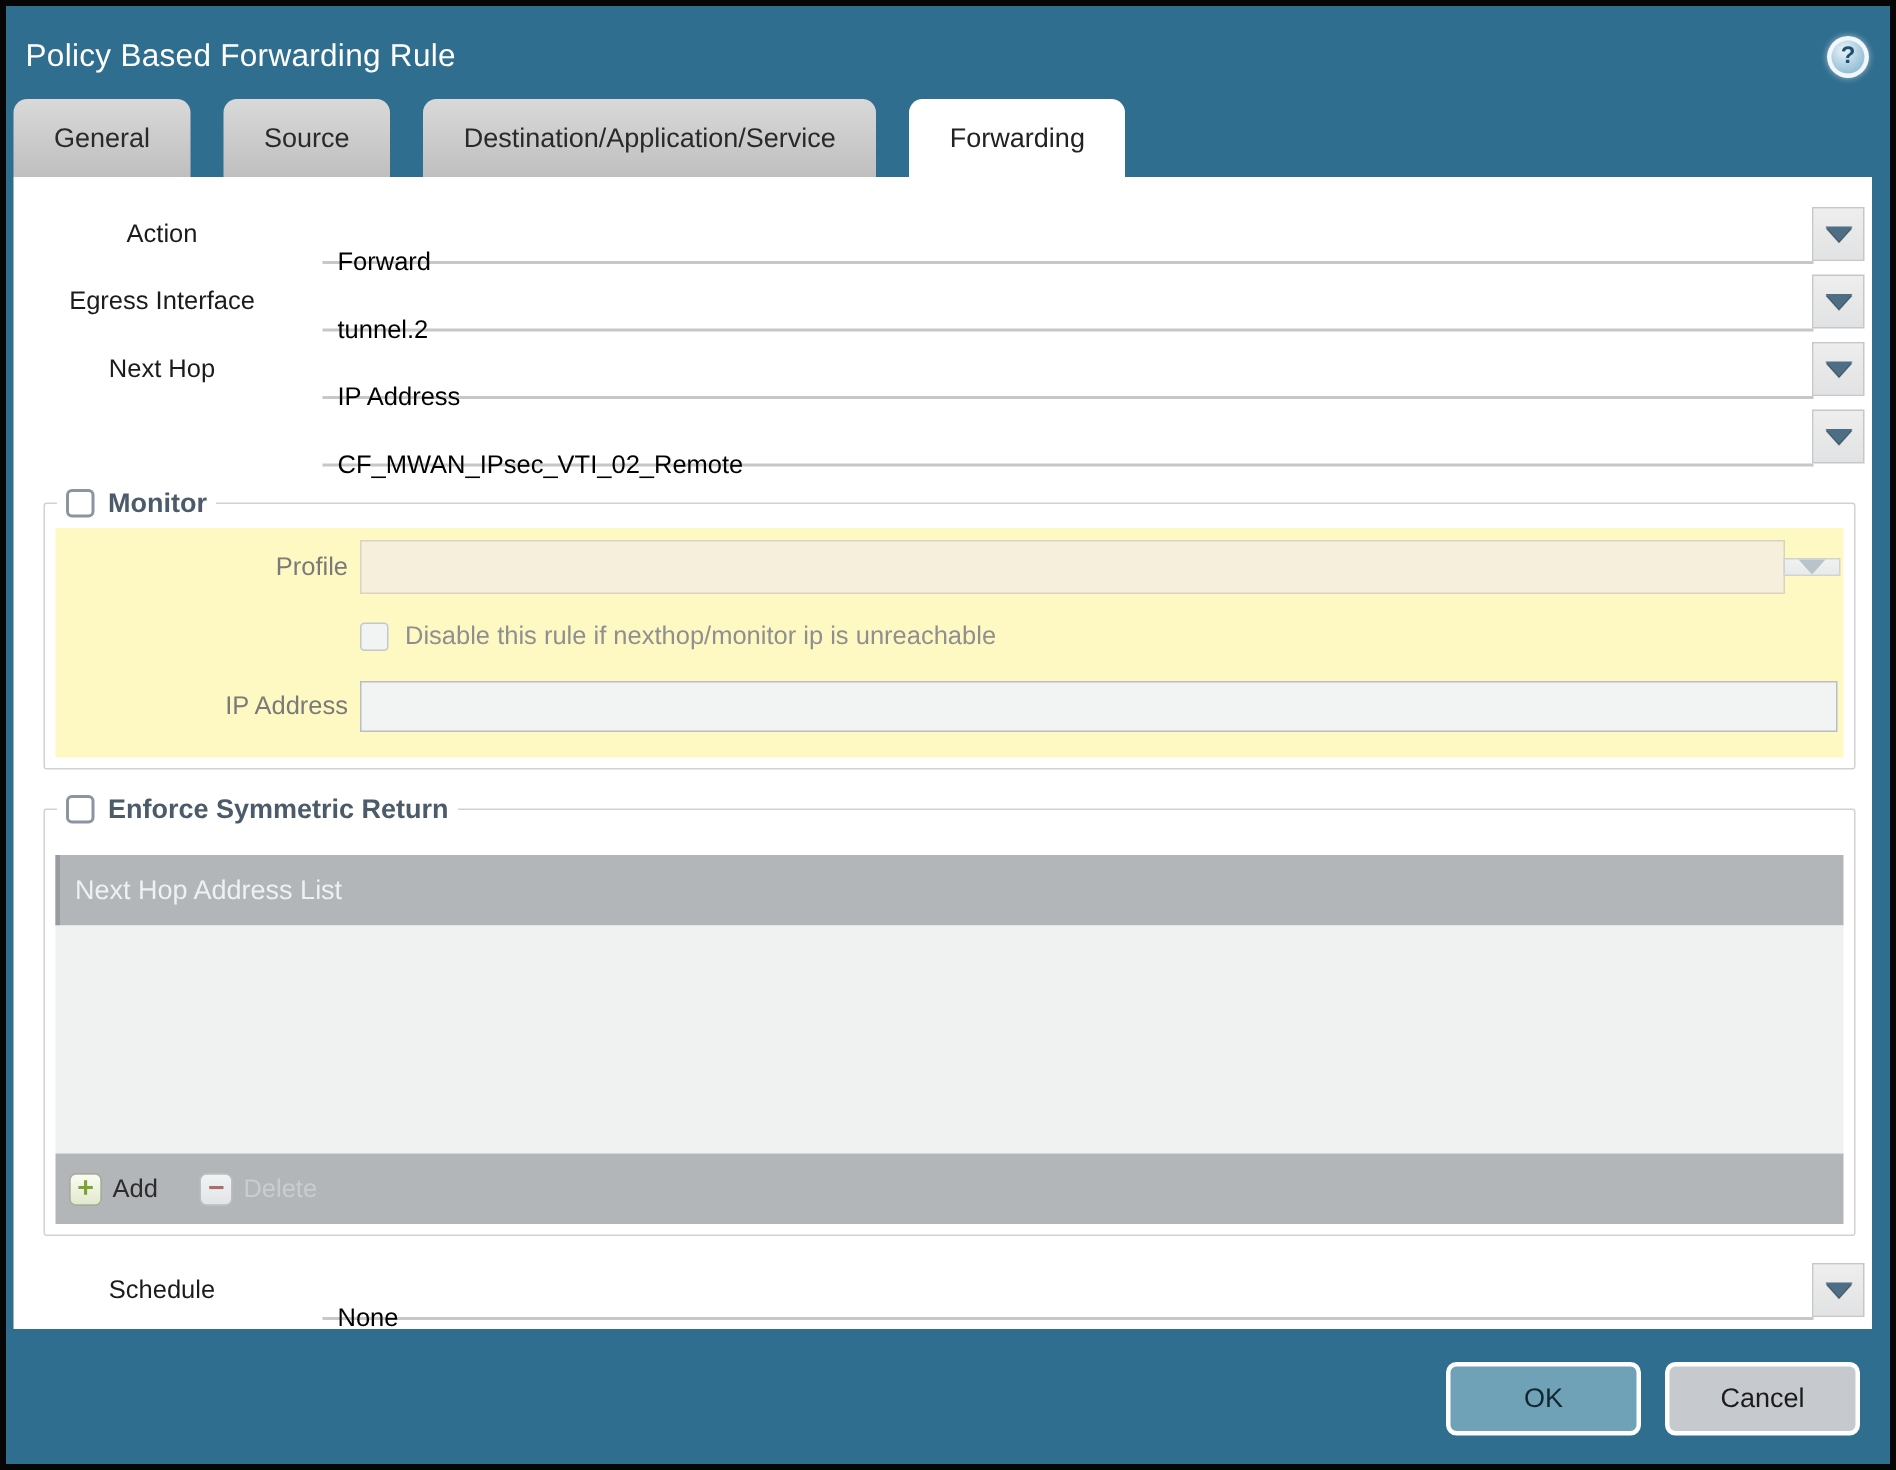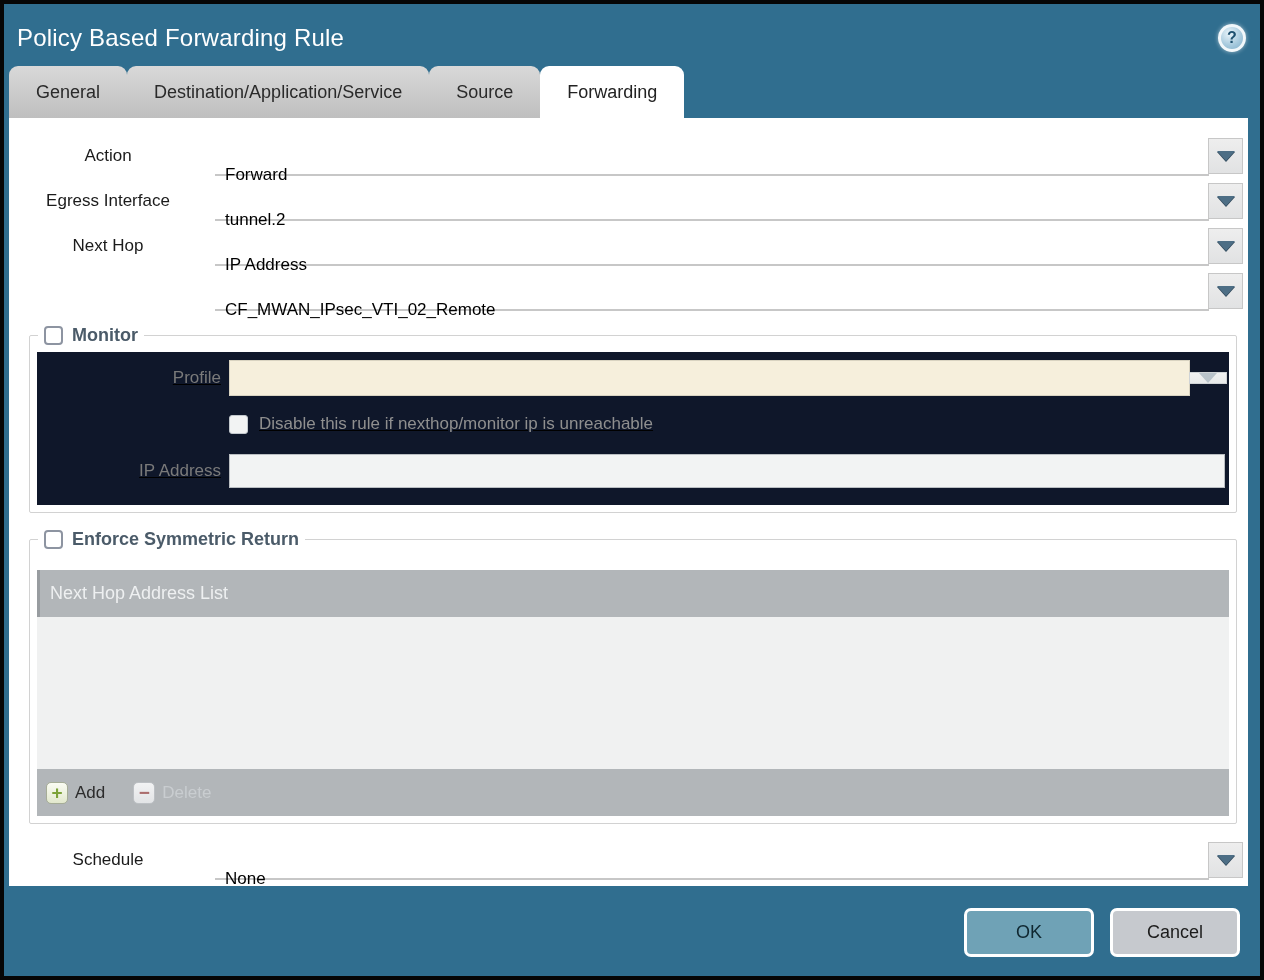--- a/index.html
+++ b/index.html
@@ -10,31 +10,31 @@
   }
   .dialog {
     position:absolute; left:0; top:0; width:1264px; height:980px;
     border:4px solid #060606; background:#306e8f;
   }
   
   .titlebar {
     height:62px; display:flex; align-items:center; justify-content:space-between;
     padding:6px 14px 0 13px;
   }
-  .title { color:#ffffff; font-size:24px; letter-spacing:.2px;text-align:right; }
+  .title { color:#ffffff; font-size:21px; letter-spacing:.2px;text-align:right; }
   .help {
     width:28px; height:28px; border-radius:50%;
     background:radial-gradient(circle at 38% 30%, #e9f4fa 0%, #a9cbde 55%, #7fafcb 100%);
     border:3px solid rgba(245,250,252,.95);
     color:#1d506f; font-weight:bold; font-size:16px;
     display:flex; align-items:center; justify-content:center;
     box-shadow:0 0 4px rgba(255,255,255,.55); cursor:pointer;
   }
   
-  .tabs { display:flex; gap:0; padding-left:5px; height:52px; }
+  .tabs { display:flex; gap:22px; padding-left:5px; height:52px; }
   .tab {
     display:flex; align-items:center; padding:0 27px;
     background:linear-gradient(#d9d9d9,#bfbfbf);
     border-radius:9px 9px 0 0; font-size:18px; color:#2a2a2a; cursor:pointer;
   }
   .tab.active { background:#ffffff; color:#222; }
   
   .content {
     background:#ffffff; margin:0 12px 0 5px; height:768px;
     padding:20px 5px 0 0;
@@ -71,21 +71,21 @@
   }
   fieldset.group legend {
     display:flex; align-items:center; gap:9px; padding:0 6px; margin-left:1px;
   }
   .cbox {
     width:19px; height:19px; border:2px solid #8d94a1; border-radius:4px;
     background:#fff; flex:none; cursor:pointer;
   }
   .gtitle { font-size:18px; font-weight:bold; color:#4b5b69; }
   
-  .panel { background:#0f172a; padding:8px 2px 16px 0;text-decoration:underline; }
+  .panel { background:#fef9c3; padding:8px 2px 16px 11px; }
   .prow { display:flex; align-items:center; height:36px; }
   .plabel {
     width:192px; flex:none; text-align:right; padding-right:8px;
     font-size:17px; color:#7a7a7a;
   }
   .pinput-cream {
     flex:1; border:1px solid #d9d3c1; background:#f6efdc; height:36px;
   }
   .dbtn.dim { background:linear-gradient(#f0f1f1,#e8eaea); border-color:#cfd3d6; cursor:default; }
   .disable-row {
@@ -142,22 +142,22 @@
 
 <div class="dialog">
 
   <div class="titlebar">
     <div class="title">Policy Based Forwarding Rule</div>
     <div class="help">?</div>
   </div>
 
   <div class="tabs">
     <div class="tab">General</div>
+    <div class="tab">Source</div>
     <div class="tab">Destination/Application/Service</div>
-    <div class="tab">Source</div>
     <div class="tab active">Forwarding</div>
   </div>
 
   <div class="content">
 
     <div class="frow">
       <div class="flabel">Action</div>
       <div class="combo">
         <div class="cinput">Forward</div>
         <div class="dbtn">

